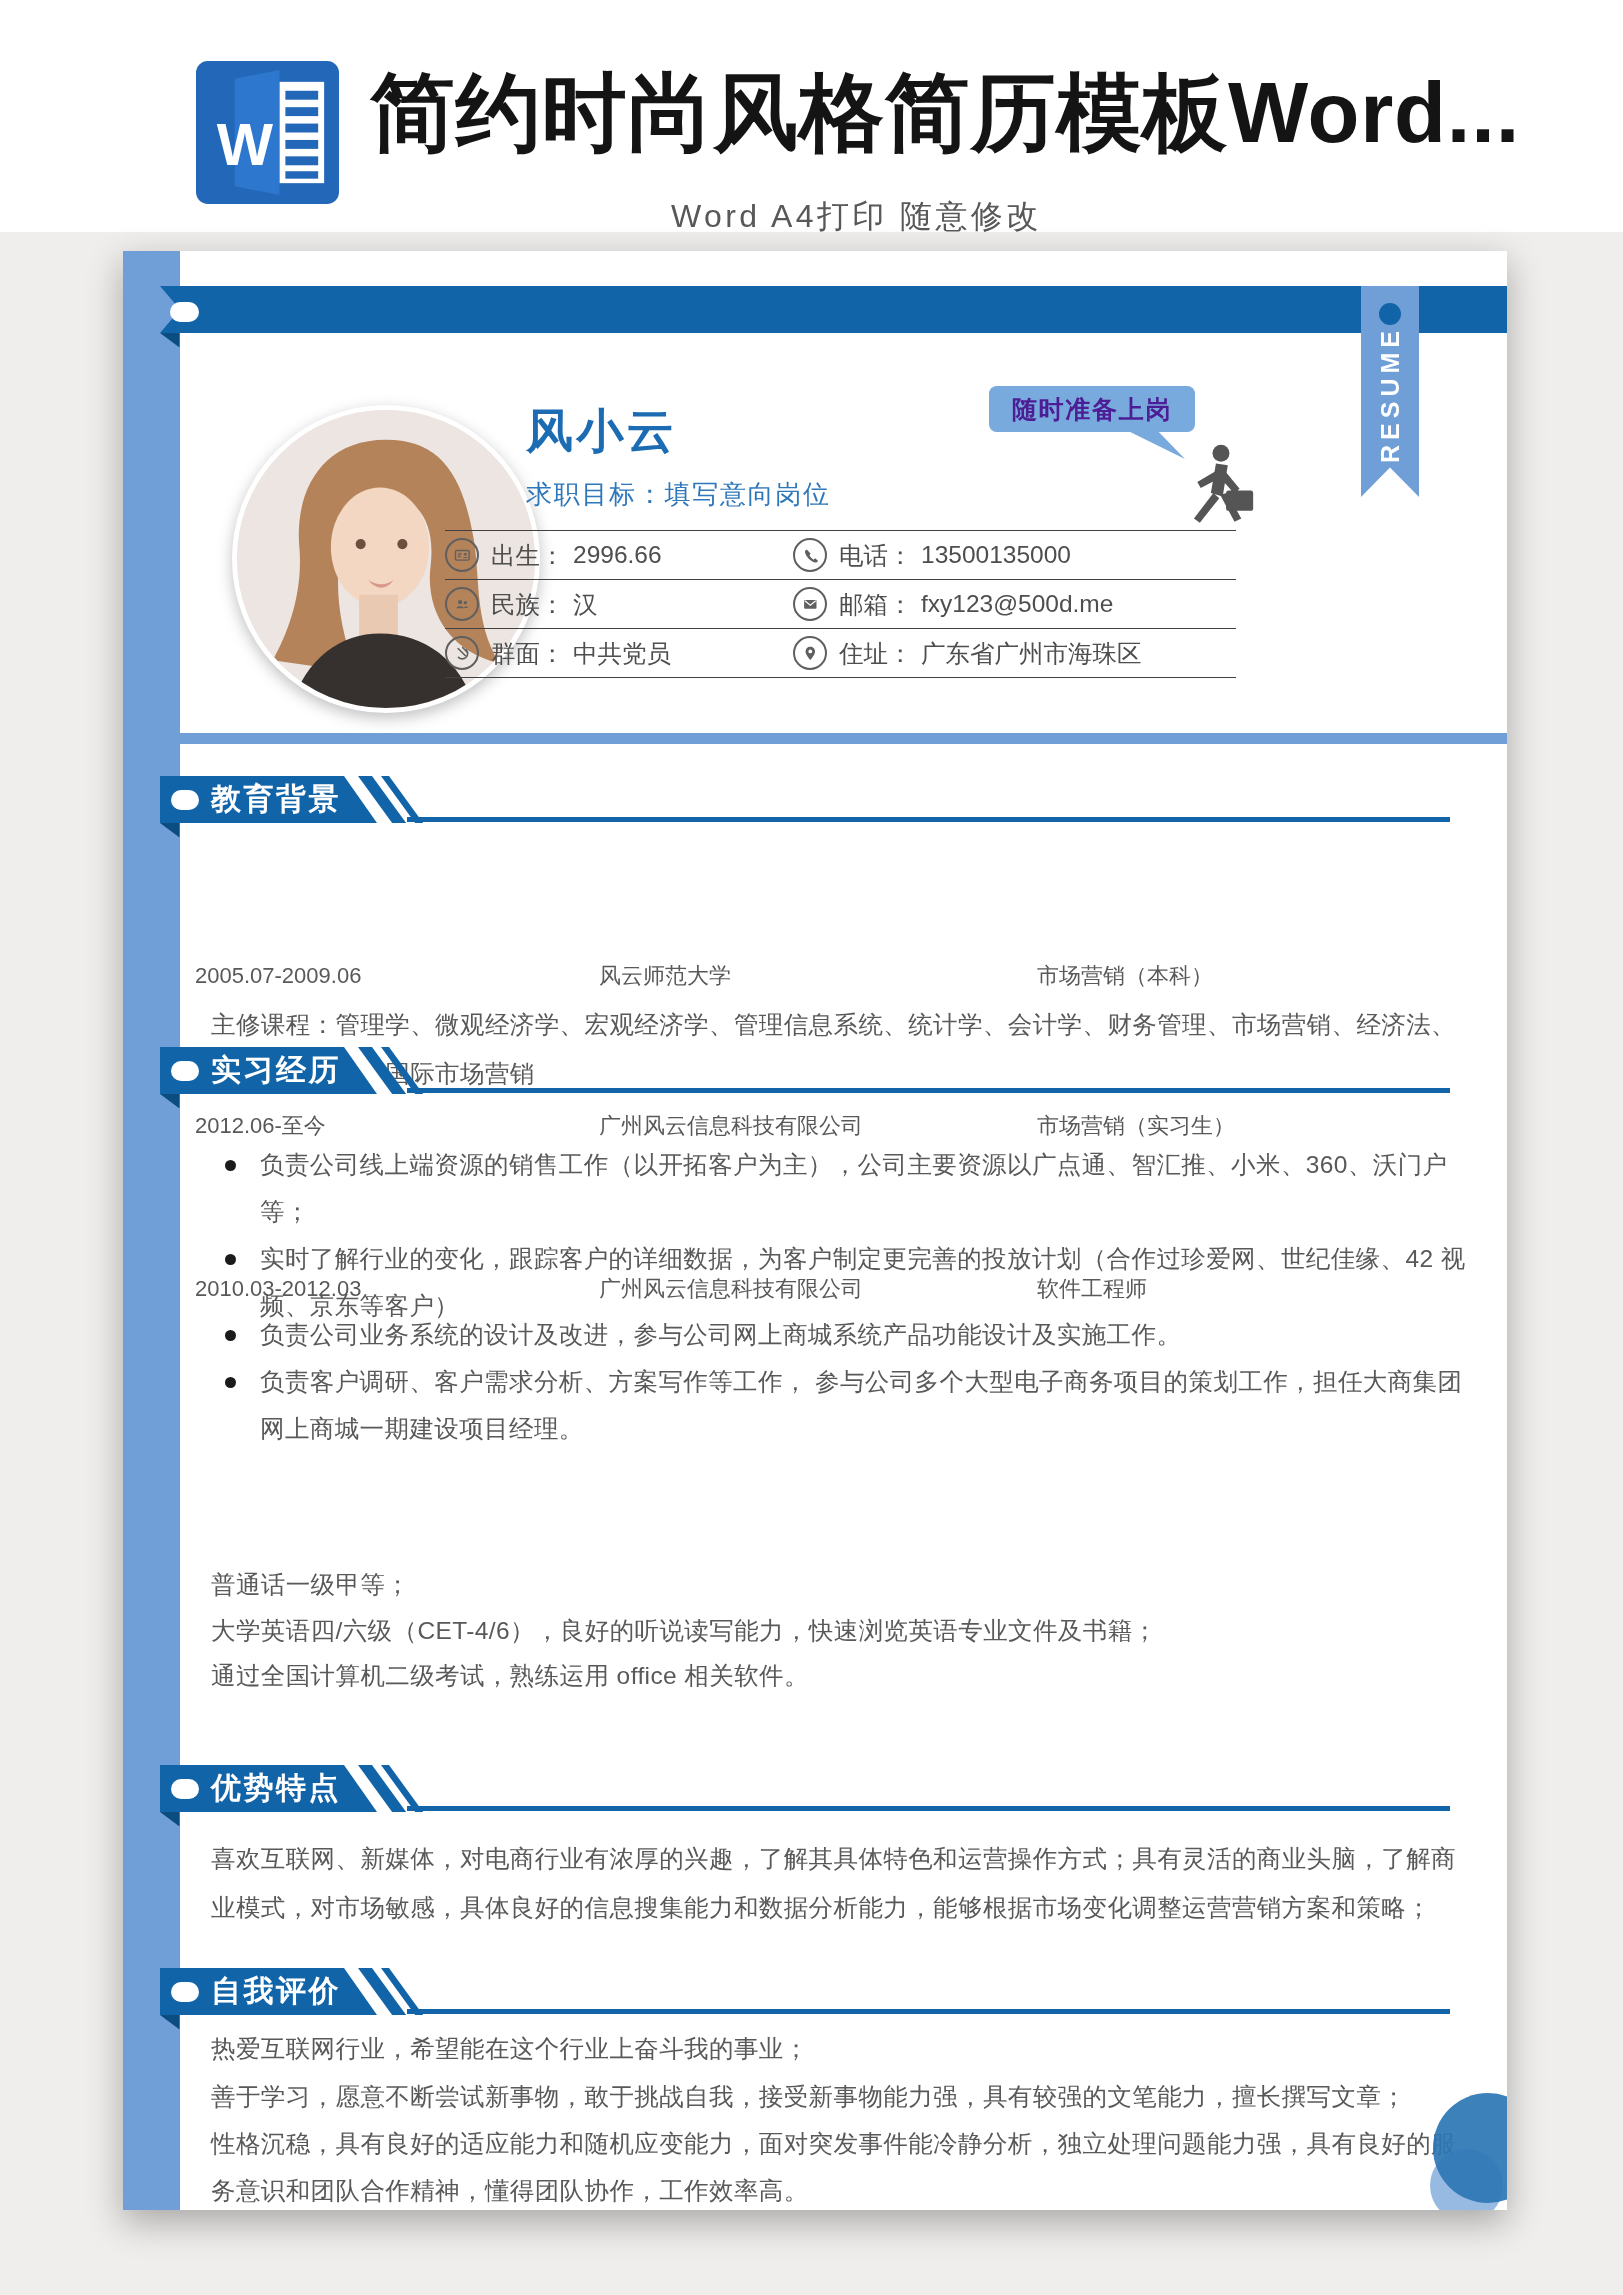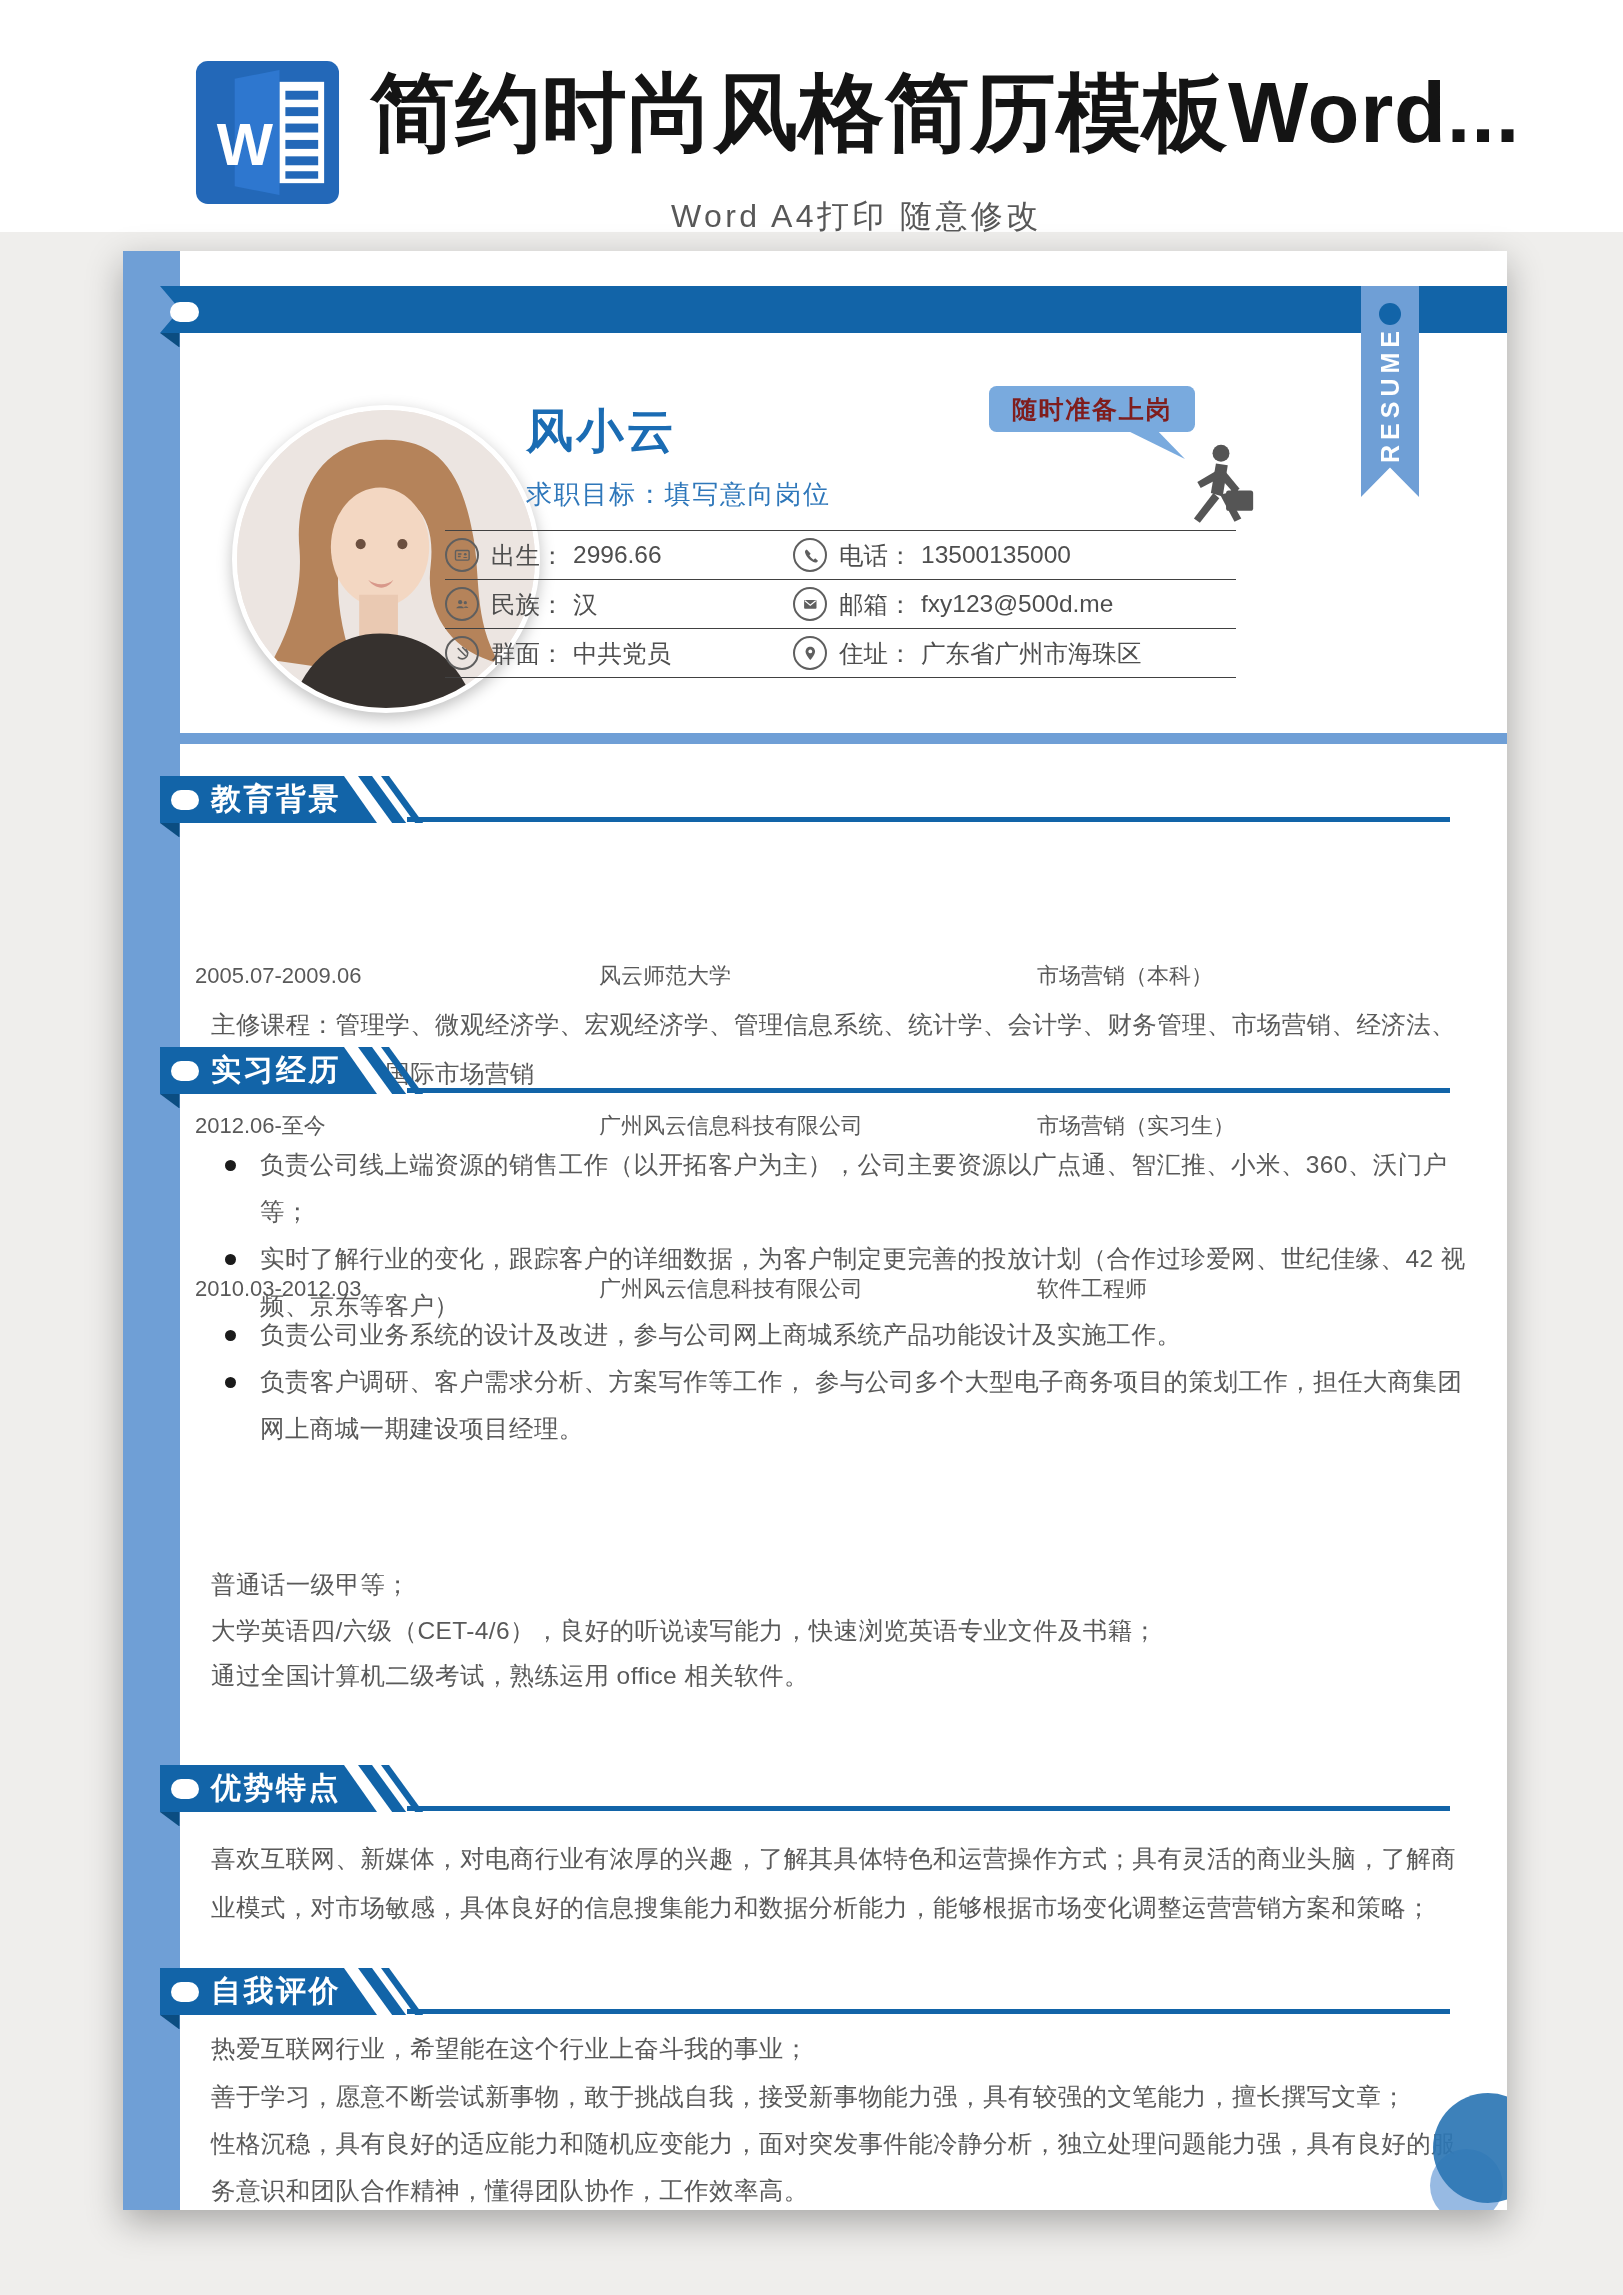--- a/index.html
+++ b/index.html
@@ -34,21 +34,21 @@
   .ribbon-label span{transform:rotate(-90deg);white-space:nowrap;color:#fff;font-weight:bold;font-size:25px;letter-spacing:5px;}
 
   .photo{position:absolute;left:109px;top:154px;width:298px;height:298px;border-radius:50%;
          border:5px solid #fff;box-shadow:0 5px 15px rgba(0,0,0,.25);overflow:hidden;background:#ece5e1;}
   .photo svg{width:100%;height:100%;display:block;}
 
   .name{position:absolute;left:403px;top:149px;font-size:47px;font-weight:bold;color:#1b6cb3;letter-spacing:3.4px;}
   .goal{position:absolute;left:403px;top:226px;font-size:26px;font-weight:normal;color:#2e77ba;letter-spacing:1.7px;}
 
   .bubble{position:absolute;left:866px;top:135px;width:206px;height:46px;border-radius:7.6px;background:#79aade;
-          display:flex;align-items:center;justify-content:center;color:#7f1d1d;font-size:25px;font-weight:bold;letter-spacing:1.7px;}
+          display:flex;align-items:center;justify-content:center;color:#4c1d95;font-size:25px;font-weight:bold;letter-spacing:1.7px;}
   .bubble-tail{position:absolute;left:998px;top:179px;width:64px;height:29px;background:#79aade;
           clip-path:polygon(8% 0,100% 100%,56% 0);}
   .walker{position:absolute;left:1059px;top:193px;width:78px;height:88px;}
 
   .info-table{position:absolute;left:322px;top:279px;width:791px;border-top:1.7px solid #414141;}
   .irow{height:48px;border-bottom:1.7px solid #414141;display:flex;align-items:center;color:#4e4e4e;font-size:24.5px;}
   .icell{display:flex;align-items:center;}
   .icell.left{width:348px;}
   .icircle{width:34px;height:34px;min-width:34px;border:2.5px solid #5f5f5f;border-radius:50%;box-sizing:border-box;
            display:flex;align-items:center;justify-content:center;margin-right:12px;}

